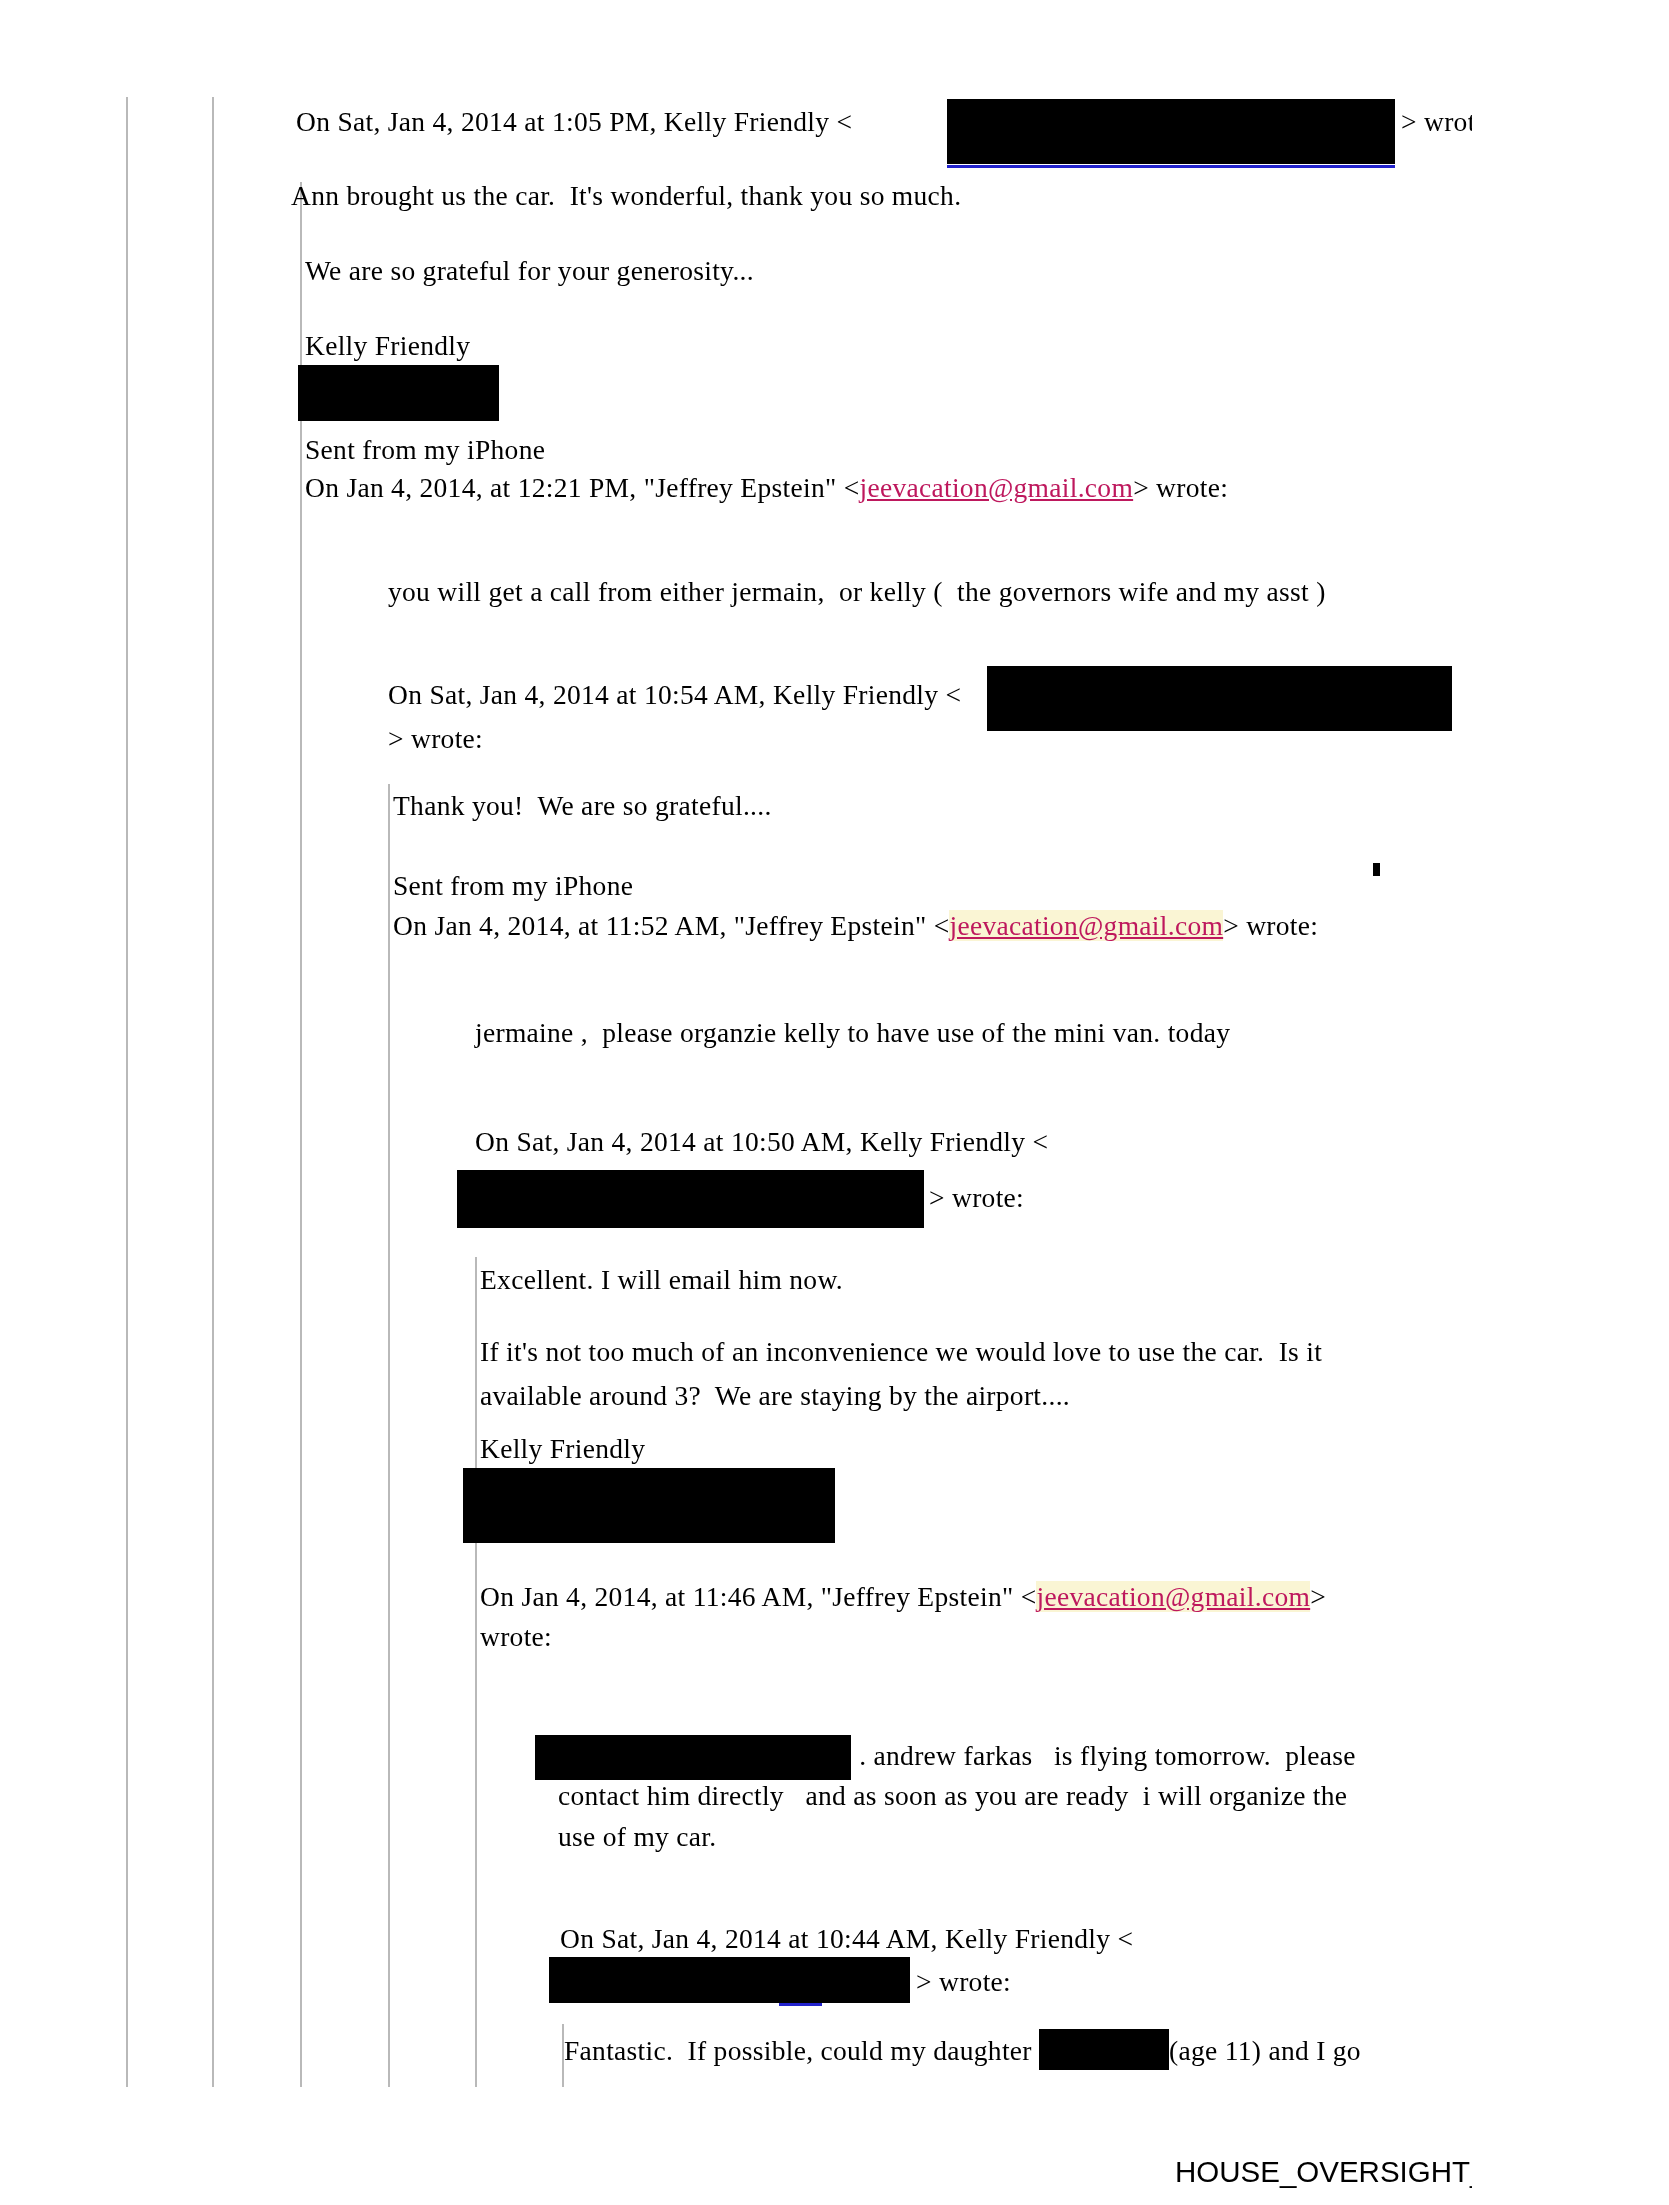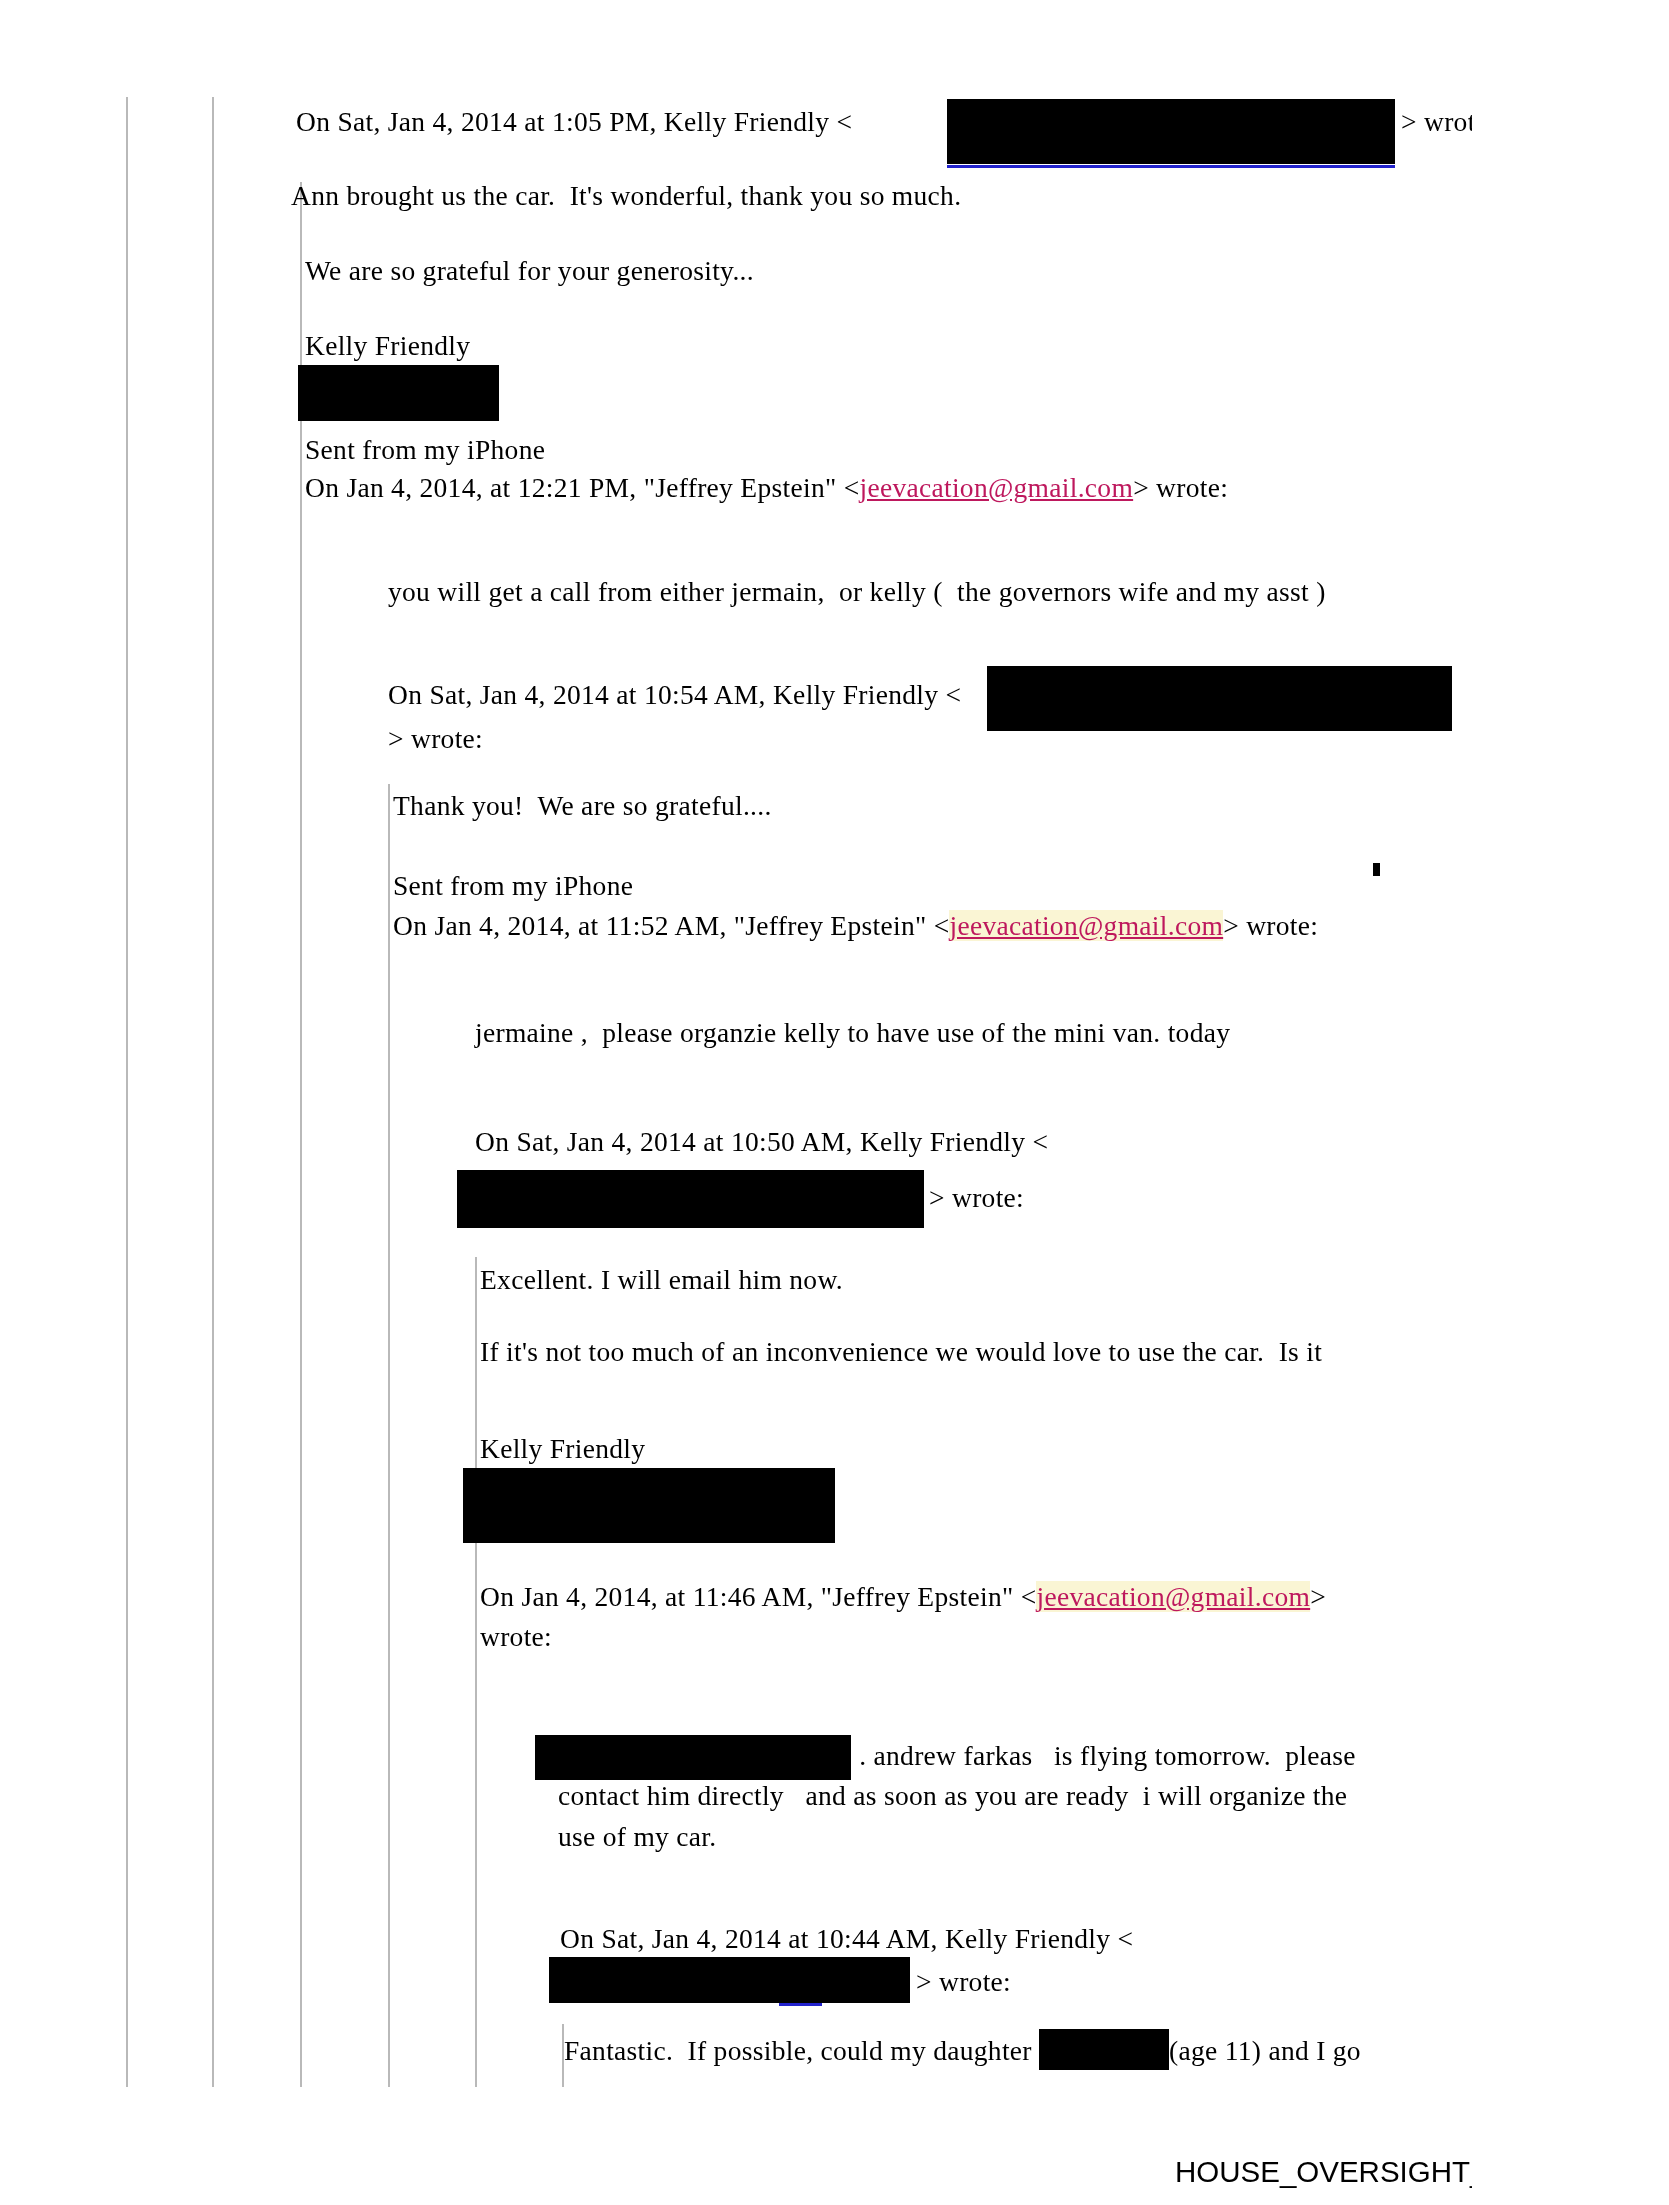--- a/index.html
+++ b/index.html
@@ -57,20 +57,21 @@
   <div class="t" style="left:393px;top:905px;"><span>On Jan 4, 2014, at 11:52 AM, "Jeffrey Epstein" &lt;</span><a class="link hl">jeevacation@gmail.com</a><span>&gt; wrote:</span></div>
 
   <div class="t" style="left:475px;top:1012px;">jermaine ,  please organzie kelly to have use of the mini van. today</div>
 
   <div class="t" style="left:475px;top:1121px;">On Sat, Jan 4, 2014 at 10:50 AM, Kelly Friendly &lt;</div>
   <div class="r" style="left:457px;top:1170px;width:467px;height:58px;"></div>
   <div class="t" style="left:929px;top:1177px;">&gt; wrote:</div>
 
   <div class="t" style="left:480px;top:1259px;">Excellent. I will email him now.</div>
   <div class="t" style="left:480px;top:1331px;">If it's not too much of an inconvenience we would love to use the car.  Is it</div>
+  <div class="t" style="left:480px;top:1375px;">available around 3?  We are staying by the airport....</div>
   <div class="t" style="left:480px;top:1428px;">Kelly Friendly</div>
   <div class="r" style="left:463px;top:1468px;width:372px;height:75px;"></div>
 
   <div class="t" style="left:480px;top:1576px;"><span>On Jan 4, 2014, at 11:46 AM, "Jeffrey Epstein" &lt;</span><a class="link hl">jeevacation@gmail.com</a><span>&gt;</span></div>
   <div class="t" style="left:480px;top:1616px;">wrote:</div>
 
   <div class="r" style="left:535px;top:1735px;width:316px;height:45px;"></div>
   <div class="t" style="left:852px;top:1735px;"> . andrew farkas   is flying tomorrow.  please</div>
   <div class="t" style="left:558px;top:1775px;">contact him directly   and as soon as you are ready  i will organize the</div>
   <div class="t" style="left:558px;top:1816px;">use of my car.</div>

